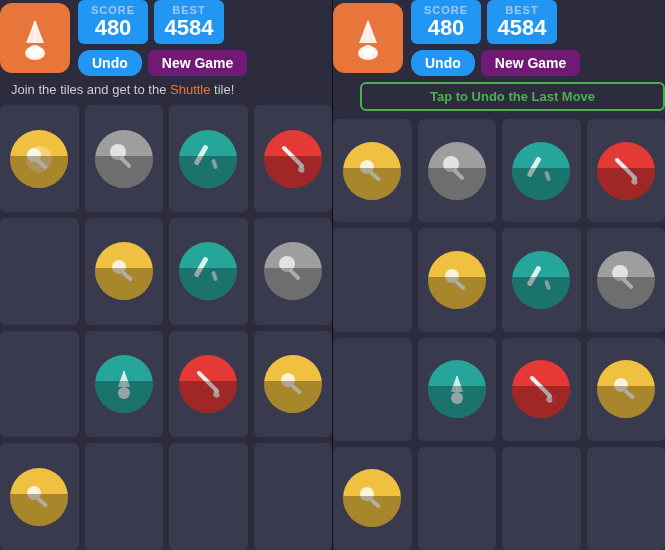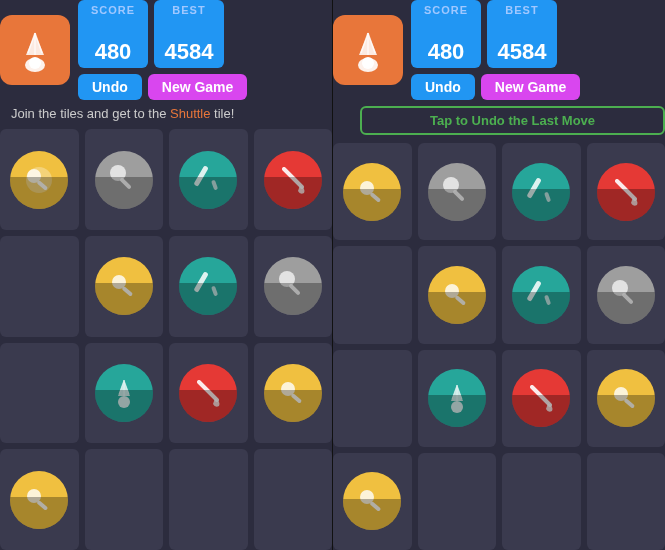--- a/index.html
+++ b/index.html
@@ -75,42 +75,41 @@
       font-size: 11px;
       font-weight: bold;
       letter-spacing: 1px;
     }
 
     .score-value {
       color: white;
       font-size: 22px;
       font-weight: bold;
       line-height: 1.1;
-      margin-top: 24px;
     }
 
     .btn-row {
       display: flex;
       gap: 6px;
       margin-top: 2px;
     }
 
     .btn-undo {
       background: #2196f3;
       color: white;
       border: none;
-      border-radius: 6px;
+      border-radius: 12px;
       padding: 5px 14px;
       font-size: 14px;
       font-weight: bold;
       cursor: pointer;
     }
 
     .btn-newgame {
-      background: #d946ef;
+      background: #701a75;
       color: white;
       border: none;
       border-radius: 6px;
       padding: 5px 14px;
       font-size: 14px;
       font-weight: bold;
       cursor: pointer;
     }
 
     .tagline {

